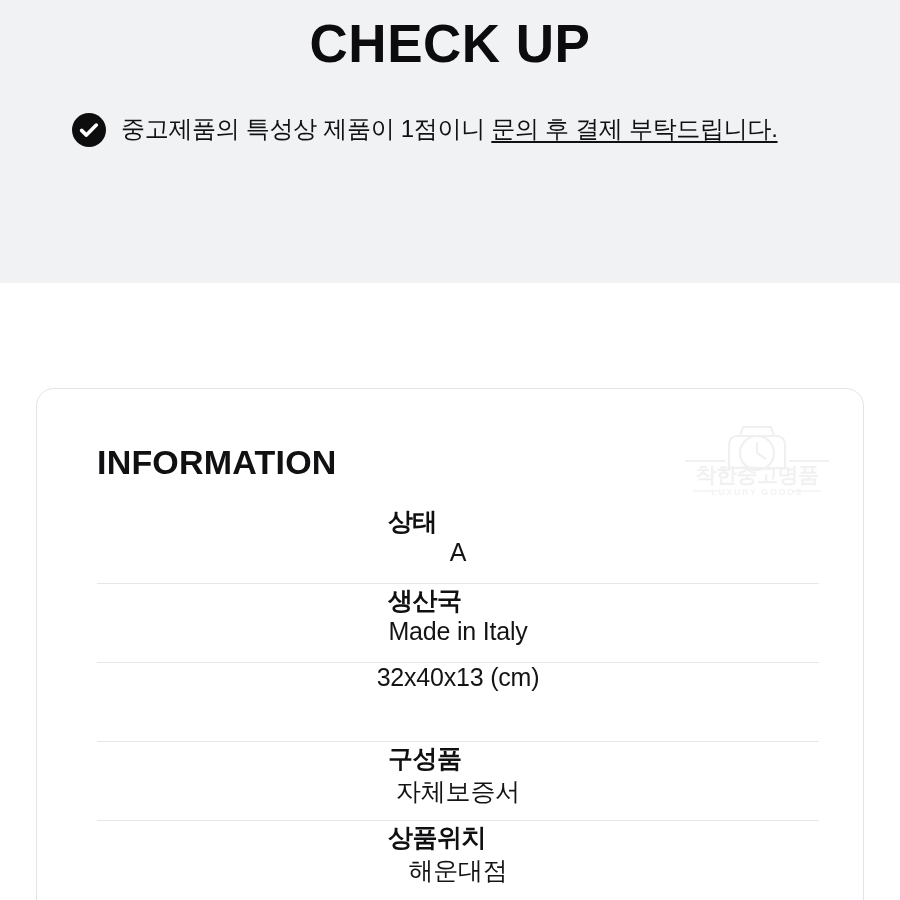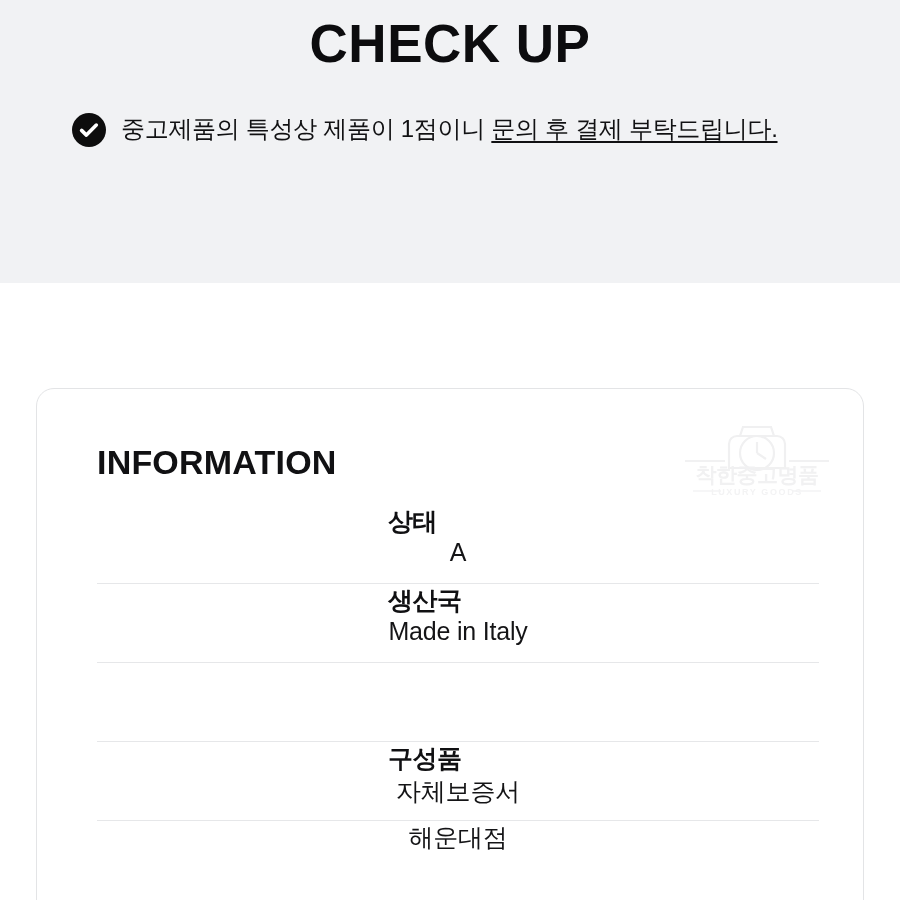--- a/index.html
+++ b/index.html
@@ -228,25 +228,27 @@
       <div class="spec-label">상태</div>
       <div class="spec-value">A</div>
     </div>
 
     <div class="spec-row">
       <div class="spec-label">생산국</div>
       <div class="spec-value">Made in Italy</div>
     </div>
 
     <div class="spec-row">
+      <div class="spec-value">32x40x13 (cm)</div>
     </div>
 
     <div class="spec-row">
       <div class="spec-label">구성품</div>
       <div class="spec-value">자체보증서</div>
     </div>
 
     <div class="spec-row">
+      <div class="spec-label">상품위치</div>
       <div class="spec-value">해운대점</div>
     </div>
 
   </div>
 </div>
 
 </body></html>

